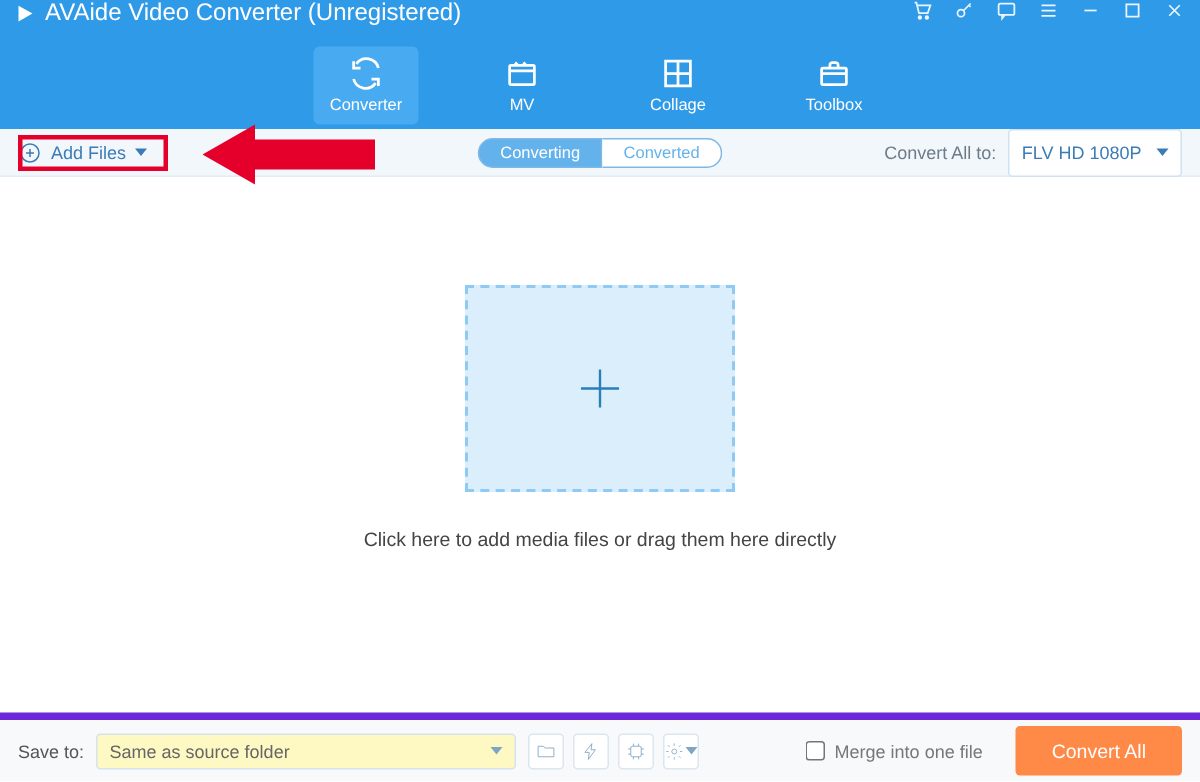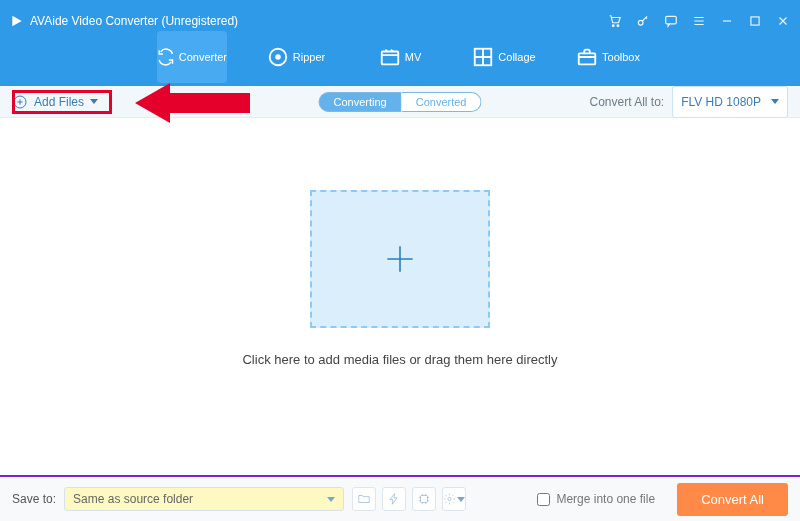--- a/index.html
+++ b/index.html
@@ -1,28 +1,28 @@
 <!DOCTYPE html>
 <html><head>
 <meta charset="utf-8">
 <style>
 * { margin: 0; padding: 0; box-sizing: border-box; font-family: "Segoe UI", Arial, sans-serif; }
 body { width: 800px; height: 521px; background: #fff; overflow: hidden; position: relative; }
 
 
-.titlebar { height: 28px; background: #2f9ae8; display: flex; align-items: flex-end; padding: 0 10px; color: #fff; font-size: 12px; }
+.titlebar { height: 28px; background: #2f9ae8; display: flex; align-items: flex-start; padding: 0 10px; color: #fff; font-size: 16px; }
 .logo { display: flex; align-items: center; gap: 6px; }
 .logo-mark { width: 14px; height: 14px; }
 .titlebar-spacer { flex: 1; }
 .title-icons { display: flex; gap: 14px; align-items: center; }
 .title-icon { width: 14px; height: 14px; cursor: pointer; opacity: .9; }
 
 
 .toolbar { height: 58px; background: #2f9ae8; display: flex; justify-content: center; gap: 34px; align-items: center; }
-.tab { display: flex; flex-direction: row; align-items: center; justify-content: center; width: 70px; height: 52px; color: #fff; font-size: 11px; gap: 4px; border-radius: 4px; cursor: pointer; }
+.tab { display: flex; flex-direction: column; align-items: center; justify-content: center; width: 70px; height: 52px; color: #fff; font-size: 11px; gap: 4px; border-radius: 4px; cursor: pointer; }
 .tab.active { background: #48aaf0; }
 .tab svg { width: 22px; height: 22px; }
 
 
 .secbar { height: 32px; background: #f2f7fb; border-bottom: 1px solid #e3ecf4; display: flex; align-items: center; padding: 0 12px; font-size: 12px; color: #3b7cb7; position: relative; }
 .add-files { display: flex; align-items: center; gap: 6px; cursor: pointer; color: #3b7cb7; }
 .add-files svg { width: 16px; height: 16px; }
 .addfiles-highlight { position: absolute; left: 12px; top: 90px; width: 100px; height: 24px; border: 3px solid #e4002b; pointer-events: none; }
 .arrow-annot { position: absolute; left: 135px; top: 78px; pointer-events: none; }
 
@@ -33,21 +33,21 @@
 
 .convertall-to { margin-left: auto; display: flex; align-items: center; gap: 8px; color: #6e7c88; }
 .format-select { display: flex; align-items: center; gap: 10px; color: #3b7cb7; background: #fff; border: 1px solid #cfe2f1; padding: 8px 8px; border-radius: 3px; cursor: pointer; min-width: 110px; justify-content: space-between; }
 
 
 .main { height: 320px; display: flex; flex-direction: column; align-items: center; justify-content: center; gap: 24px; }
 .dropzone { width: 180px; height: 138px; border: 2px dashed #8fcaf4; background: #dbeefc; display: flex; align-items: center; justify-content: center; cursor: pointer; }
 .drop-text { color: #444; font-size: 13px; }
 
 
-.bottombar { position: absolute; bottom: 0; left: 0; right: 0; height: 46px; background: #f7f9fb; border-top: 2px solid #6d28d9; display: flex; align-items: center; padding: 0 12px; font-size: 12px; color: #555; gap: 8px; }
+.bottombar { position: absolute; bottom: 0; left: 0; right: 0; height: 46px; background: #f7f9fb; border-top: 5px solid #6d28d9; display: flex; align-items: center; padding: 0 12px; font-size: 12px; color: #555; gap: 8px; }
 .save-select { flex: 0 0 280px; display: flex; align-items: center; justify-content: space-between; border: 1px solid #d6e2ec; background: #fef9c3; padding: 4px 8px; border-radius: 3px; cursor: pointer; color: #666; }
 .bottom-icons { display: flex; gap: 6px; }
 .bicon { width: 24px; height: 24px; border: 1px solid #dbe6ef; border-radius: 3px; display: flex; align-items: center; justify-content: center; cursor: pointer; background: #fff; }
 .bicon svg { width: 14px; height: 14px; stroke: #7fa6c4; fill: none; }
 .merge { margin-left: auto; display: flex; align-items: center; gap: 6px; color: #777; cursor: pointer; padding-left: 44px; }
 .merge input { width: 13px; height: 13px; }
 .convert-all-btn { background: #ff8a47; color: #fff; border: none; padding: 9px 24px; border-radius: 3px; font-size: 13px; cursor: pointer; margin-left: 14px; }
 
 .chev { width: 0; height: 0; border-left: 4px solid transparent; border-right: 4px solid transparent; border-top: 5px solid currentColor; display: inline-block; }
 </style>
@@ -94,27 +94,20 @@
 <div class="toolbar">
   <div class="tab active">
     <svg viewBox="0 0 24 24" fill="none" stroke="#fff" stroke-width="2">
         <path d="M21 8a9 9 0 00-16-3M3 16a9 9 0 0016 3"></path>
         <path d="M3 3v5h5M21 21v-5h-5"></path>
       </svg>
     <span>Converter</span>
   </div>
   <div class="tab">
     <svg viewBox="0 0 24 24" fill="none" stroke="#fff" stroke-width="2">
-        <circle cx="12" cy="12" r="9"></circle>
-        <circle cx="12" cy="12" r="2" fill="#fff"></circle>
-      </svg>
-    <span>Ripper</span>
-  </div>
-  <div class="tab">
-    <svg viewBox="0 0 24 24" fill="none" stroke="#fff" stroke-width="2">
         <rect x="3" y="6" width="18" height="14" rx="1"></rect>
         <path d="M3 10h18M7 4l2 2M13 4l2 2"></path>
       </svg>
     <span>MV</span>
   </div>
   <div class="tab">
     <svg viewBox="0 0 24 24" fill="none" stroke="#fff" stroke-width="2">
         <rect x="3" y="3" width="18" height="18"></rect>
         <path d="M12 3v18M3 12h18"></path>
       </svg>

